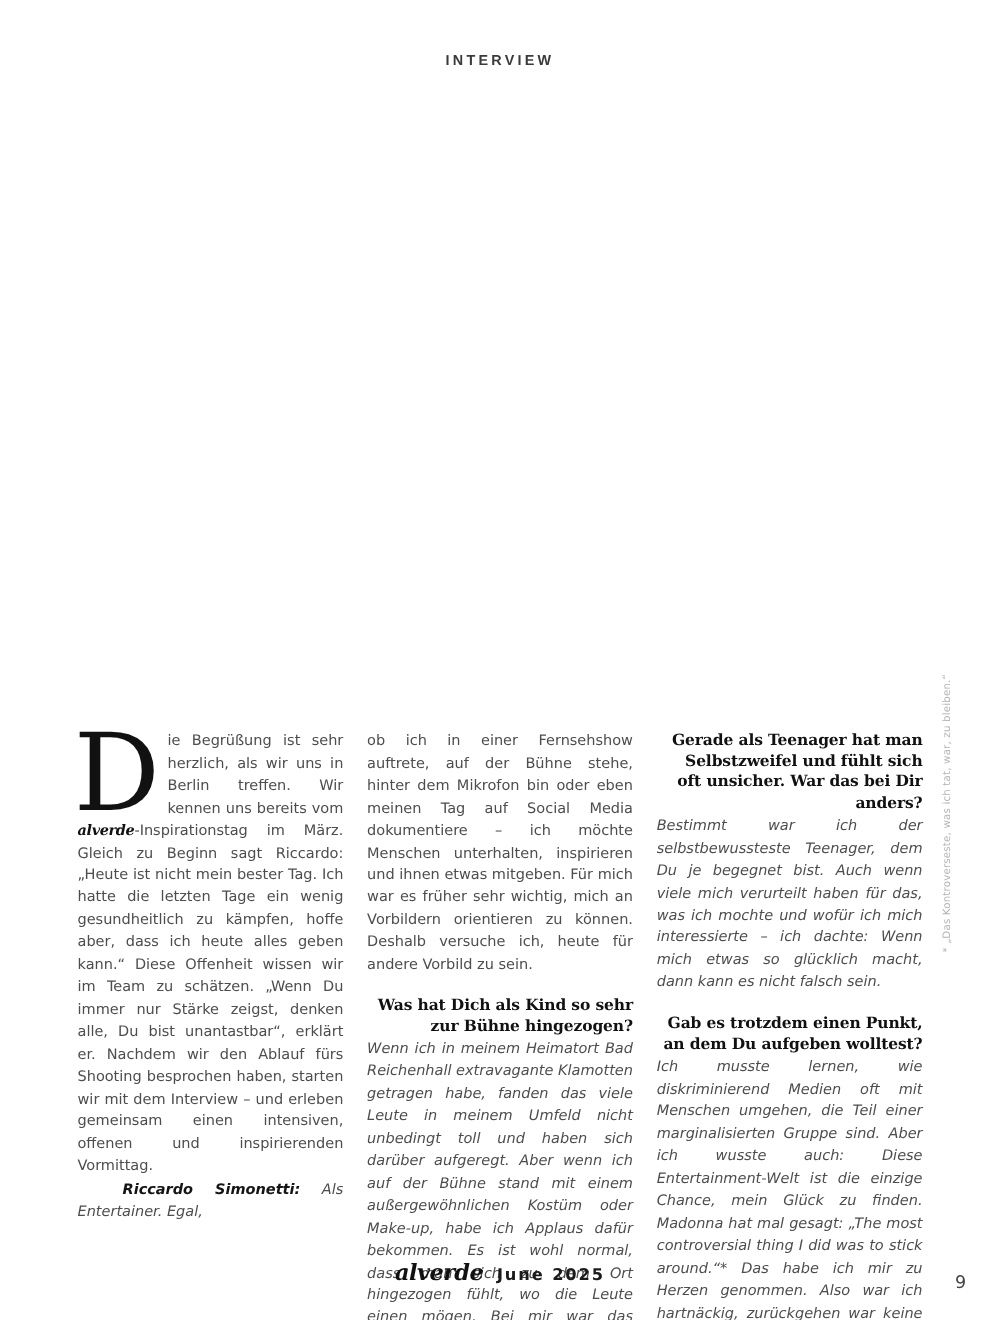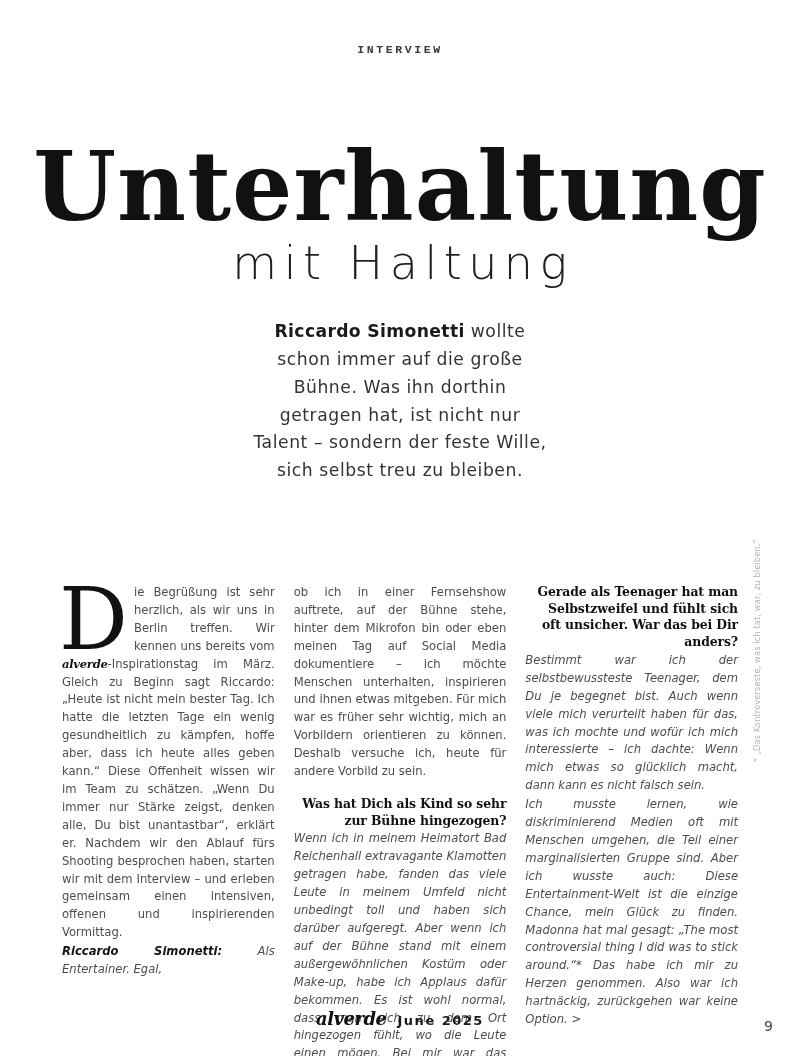--- a/index.html
+++ b/index.html
@@ -21,21 +21,21 @@
     background: #fff;
   }
 
   
   .kicker {
     position: absolute;
     top: 43px;
     left: 0;
     width: 800px;
     text-align: center;
-    font-family: Liberation Mono, monospace;
+    font-family: Liberation Sans, sans-serif;
     font-size: 11.5px;
     font-weight: 600;
     letter-spacing: 2.6px;
     color: #3b3b3b;
   }
 
   
   .title-block {
     position: absolute;
     top: 140px;
@@ -120,20 +120,21 @@
     color: #111111;
     text-align: right;
     letter-spacing: -0.1px;
   }
   .gap-before { margin-top: 15px !important; }
   .tight-after { margin-top: 1px !important; font-style: italic; }
 
   .speaker {
     font-weight: 700;
     color: #141414;
+    margin-left: 36px;
   }
   .brand-inline {
     font-family: "DejaVu Serif", "Liberation Serif", serif;
     font-weight: 700;
     font-style: italic;
     color: #111111;
     letter-spacing: -0.3px;
   }
 
   
@@ -205,28 +206,21 @@
     color: #444444;
   }
 </style>
 </head>
 <body>
 
 <div class="page">
 
   <div class="kicker">INTERVIEW</div>
 
-  <div class="title-block">
-    <div class="title-main">Unterhaltung</div>
-    <div class="title-sub">mit Haltung</div>
-  </div>
-
-  <div class="standfirst">
-    <span class="lead-name">Riccardo Simonetti</span><span> wollte schon immer auf die große Bühne. Was ihn dorthin getragen hat, ist nicht nur Talent – sondern der feste Wille, sich selbst treu zu bleiben.</span>
-  </div>
+
 
   <div class="columns">
 
     <div class="col">
       <p class="body-p">
         <span class="dropcap">D</span><span>ie Begrüßung ist sehr herzlich, als wir uns in Berlin treffen. Wir kennen uns bereits vom </span><span class="brand-inline">alverde</span><span>-Inspirationstag im März. Gleich zu Beginn sagt Riccardo: „Heute ist nicht mein bester Tag. Ich hatte die letzten Tage ein wenig gesundheitlich zu kämpfen, hoffe aber, dass ich heute alles geben kann.“ Diese Offenheit wissen wir im Team zu schätzen. „Wenn Du immer nur Stärke zeigst, denken alle, Du bist unantastbar“, erklärt er. Nachdem wir den Ablauf fürs Shooting besprochen haben, starten wir mit dem Interview – und erleben gemeinsam einen intensiven, offenen und inspirierenden Vormittag.</span>
       </p>
 
 
       <p class="body-p tight-after"><span class="speaker">Riccardo Simonetti:</span><span> Als Entertainer. Egal,</span></p>
@@ -238,20 +232,21 @@
       <h3 class="q-head gap-before">Was hat Dich als Kind so sehr zur Bühne hingezogen?</h3>
 
       <p class="body-p tight-after">Wenn ich in meinem Heimatort Bad Reichenhall extravagante Klamotten getragen habe, fanden das viele Leute in meinem Umfeld nicht unbedingt toll und haben sich darüber aufgeregt. Aber wenn ich auf der Bühne stand mit einem außergewöhnlichen Kostüm oder Make-up, habe ich Applaus dafür bekommen. Es ist wohl normal, dass man sich zu dem Ort hingezogen fühlt, wo die Leute einen mögen. Bei mir war das immer die Bühne.</p>
     </div>
 
     <div class="col">
       <h3 class="q-head">Gerade als Teenager hat man Selbstzweifel und fühlt sich oft unsicher. War das bei Dir anders?</h3>
 
       <p class="body-p tight-after">Bestimmt war ich der selbstbewussteste Teenager, dem Du je begegnet bist. Auch wenn viele mich verurteilt haben für das, was ich mochte und wofür ich mich interessierte – ich dachte: Wenn mich etwas so glücklich macht, dann kann es nicht falsch sein.</p>
 
+      <h3 class="q-head gap-before">Gab es trotzdem einen Punkt, an dem Du aufgeben wolltest?</h3>
 
       <p class="body-p tight-after">Ich musste lernen, wie diskriminierend Medien oft mit Menschen umgehen, die Teil einer marginalisierten Gruppe sind. Aber ich wusste auch: Diese Entertainment-Welt ist die einzige Chance, mein Glück zu finden. Madonna hat mal gesagt: „The most controversial thing I did was to stick around.“* Das habe ich mir zu Herzen genommen. Also war ich hartnäckig, zurückgehen war keine Option. &gt;</p>
     </div>
 
   </div>
 
   <div class="sidenote">* „Das Kontroverseste, was ich tat, war, zu bleiben.“</div>
 
   <div class="footer">
     <div class="footer-center">

